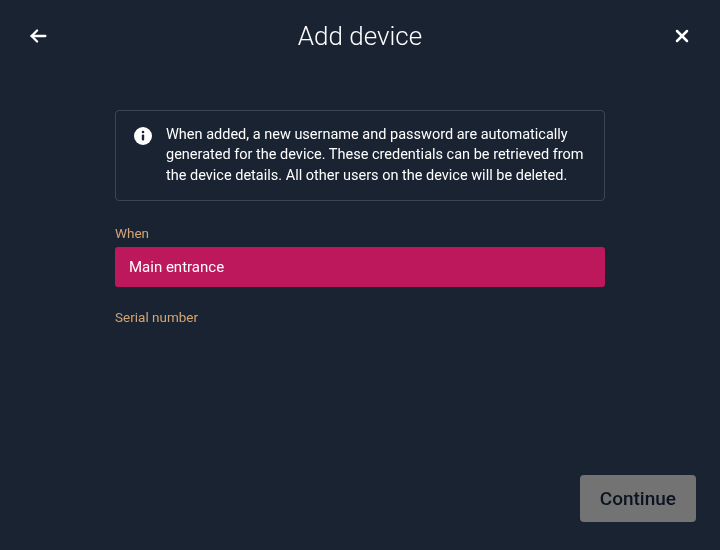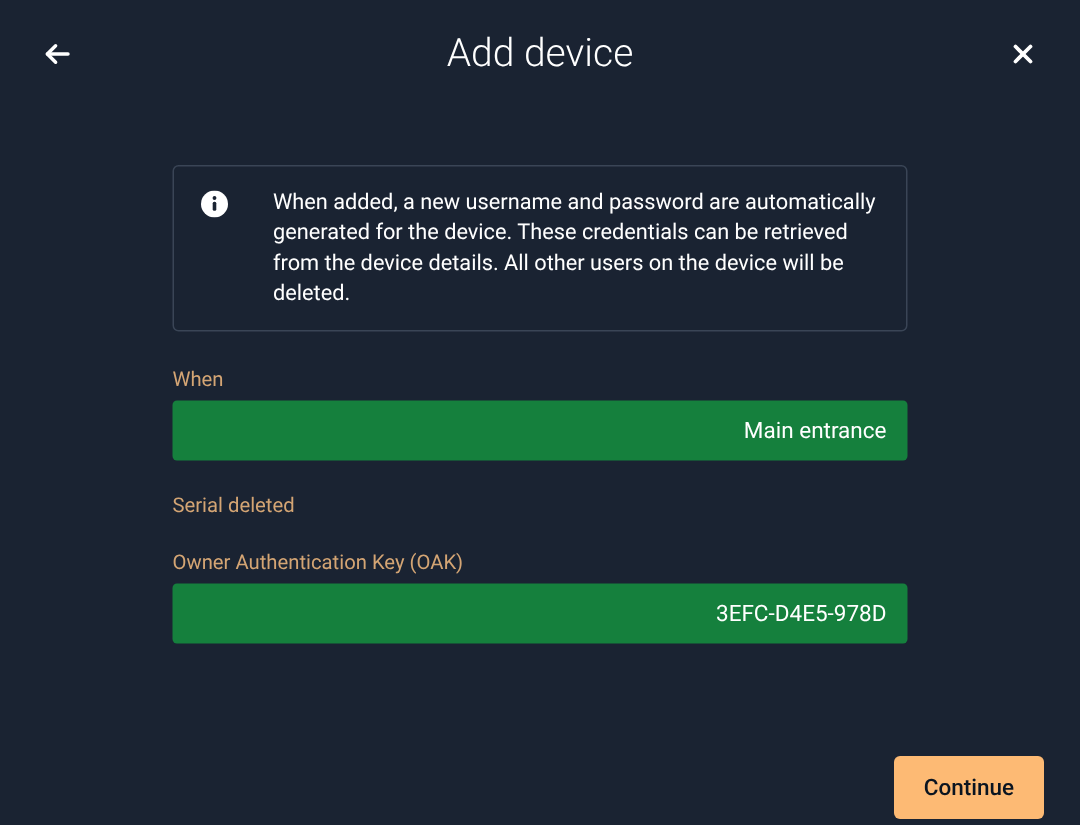--- a/index.html
+++ b/index.html
@@ -56,21 +56,21 @@
       color: #ffffff;
     }
     .content {
       padding: 38px 115px 0;
     }
     .info-box {
       border: 1px solid #3a4556;
       border-radius: 4px;
       padding: 14px 18px;
       display: flex;
-      gap: 30px;
+      gap: 14px;
       margin-bottom: 24px;
     }
     .info-icon {
       flex-shrink: 0;
       width: 18px;
       height: 18px;
       margin-top: 2px;
     }
     .info-text {
       font-size: 14.5px;
@@ -81,39 +81,38 @@
       margin-bottom: 22px;
     }
     .field-label {
       display: block;
       font-size: 13.5px;
       color: #d4a574;
       margin-bottom: 6px;
     }
     .field-input {
       width: 100%;
-      background: #15803d;
+      background: #be185d;
       border: none;
       border-radius: 3px;
       padding: 11px 14px;
       font-size: 15px;
       color: #ffffff;
       font-family: inherit;
       outline: none;
-      text-align: right;
     }
     .continue-btn {
       position: absolute;
-      bottom: 4px;
+      bottom: 28px;
       right: 24px;
-      background: #fdba74;
+      background: #737373;
       color: #0a1420;
       border: none;
       padding: 12px 20px;
-      font-size: 15px;
+      font-size: 19px;
       font-weight: 500;
       border-radius: 4px;
       cursor: pointer;
       font-family: inherit;
     }
   </style>
 </head>
 <body>
 
 <div class="header">
@@ -143,22 +142,18 @@
     </div>
     <div class="info-text">When added, a new username and password are automatically generated for the device. These credentials can be retrieved from the device details. All other users on the device will be deleted.</div>
   </div>
 
   <div class="field-group">
     <label class="field-label">When</label>
     <input type="text" class="field-input" value="Main entrance" style="">
   </div>
 
   <div class="field-group">
-    <label class="field-label">Serial deleted</label>
+    <label class="field-label">Serial number</label>
   </div>
 
-  <div class="field-group">
-    <label class="field-label">Owner Authentication Key (OAK)</label>
-    <input type="text" class="field-input" value="3EFC-D4E5-978D" style="">
-  </div>
 </div>
 
 <button class="continue-btn">Continue</button>
 
 </body></html>

